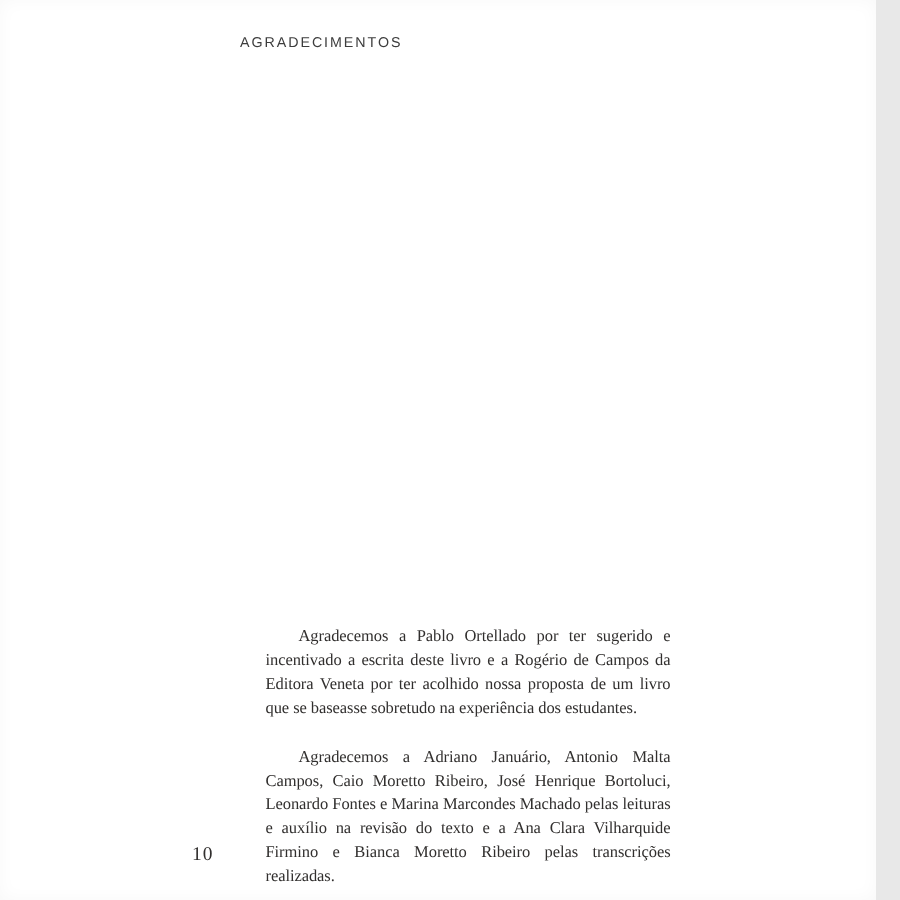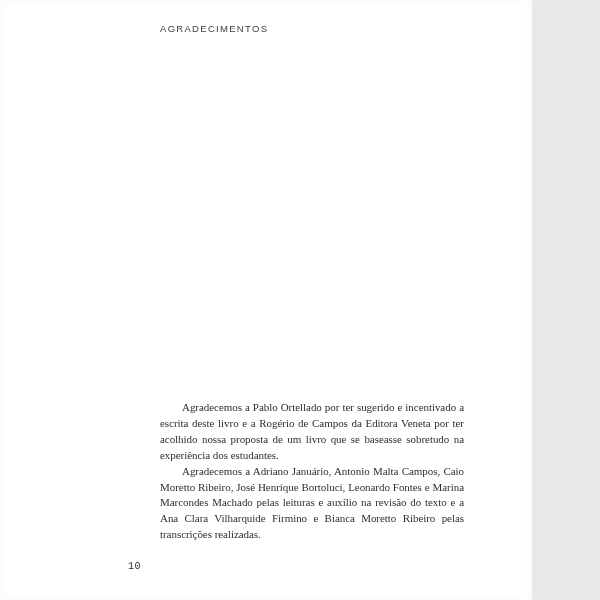--- a/index.html
+++ b/index.html
@@ -2,21 +2,21 @@
 <html><head>
 <meta charset="utf-8">
 <style>
   html, body {
     margin: 0;
     padding: 0;
     background: #e8e8e8;
   }
   .page {
     position: relative;
-    width: 532px;
+    width: 584px;
     height: 600px;
     background: var(--bg, #ffffff);
     overflow: hidden;
     font-family: "Liberation Serif", serif;
     box-shadow: inset 0 0 12px rgba(0,0,0,0.03);
   }
   .running-header {
     position: absolute;
     left: 160px;
     top: 23px;
@@ -28,36 +28,36 @@
     white-space: nowrap;
   }
   .text-block {
     position: absolute;
     left: 160px;
     top: 400px;
     width: 304px;
     color: var(--body-color, #312f2e);
   }
   .text-block p {
-    margin: 0;
+    margin: 17px;
     padding: 0;
     font-size: 11px;
     line-height: 15.9px;
     letter-spacing: -0.05px;
     text-align: justify;
     text-indent: 22px;
     hyphens: none;
     -webkit-hyphens: none;
   }
   .page-number {
     position: absolute;
     left: 128px;
     top: 561px;
-    font-family: Liberation Mono, monospace;
-    font-size: 10px;
+    font-family: Liberation Serif, serif;
+    font-size: 13px;
     letter-spacing: 0.6px;
     color: var(--body-color, #312f2e);
   }
 </style>
 </head>
 <body>
 
 <div class="page" style="--bg: #ffffff; --body-color: #312f2e; --header-color: #3d3d3d;">
 
   <div class="running-header">AGRADECIMENTOS</div>

